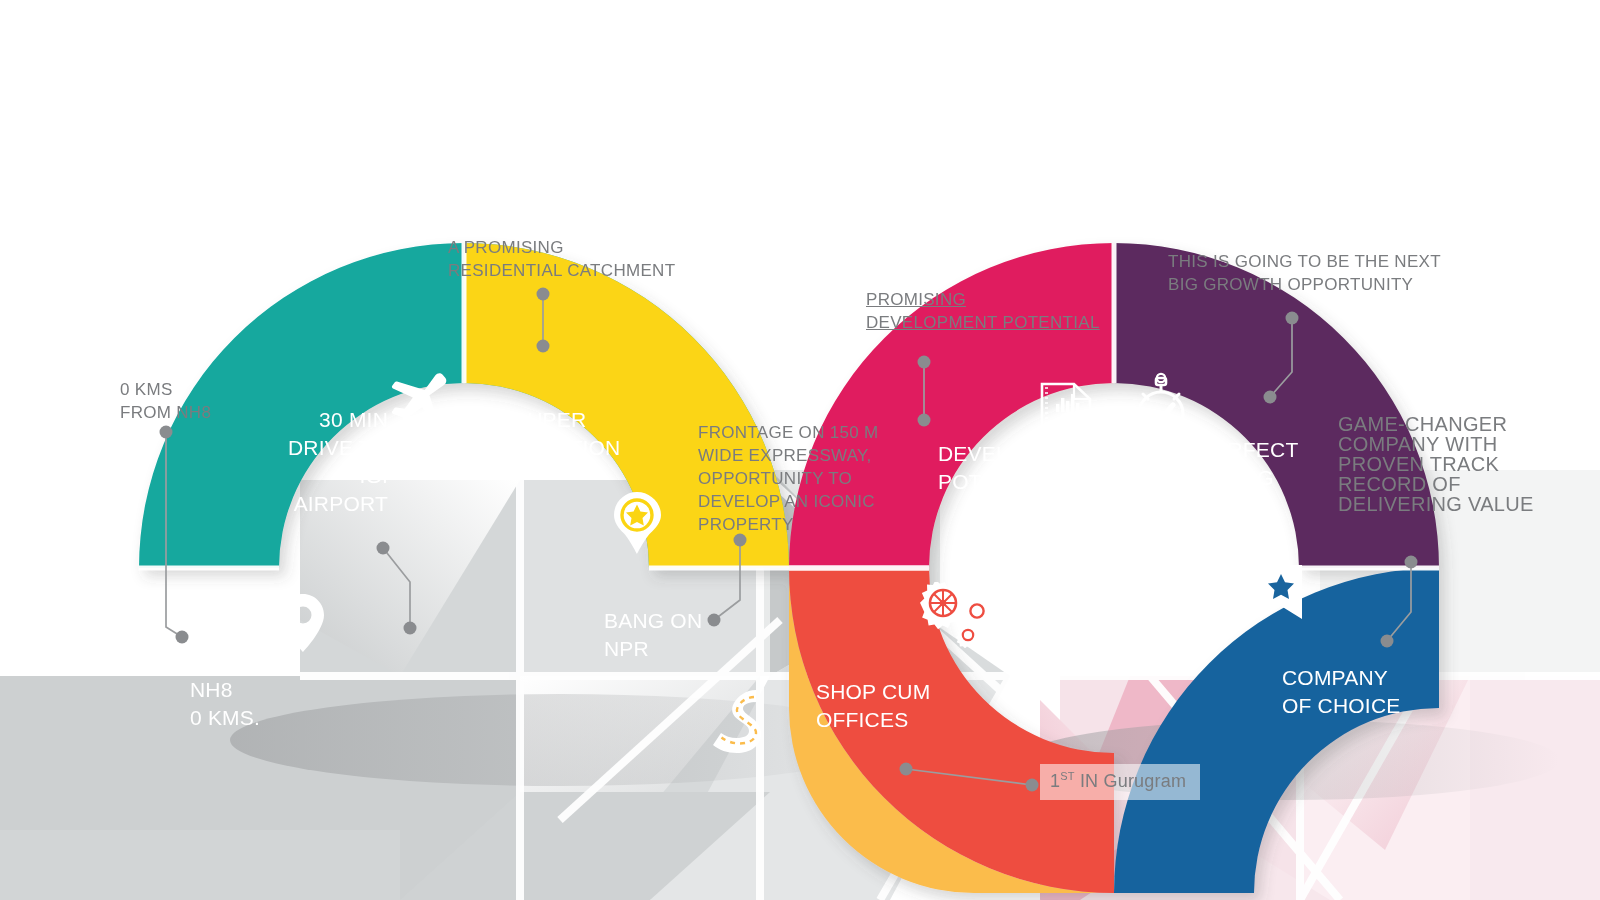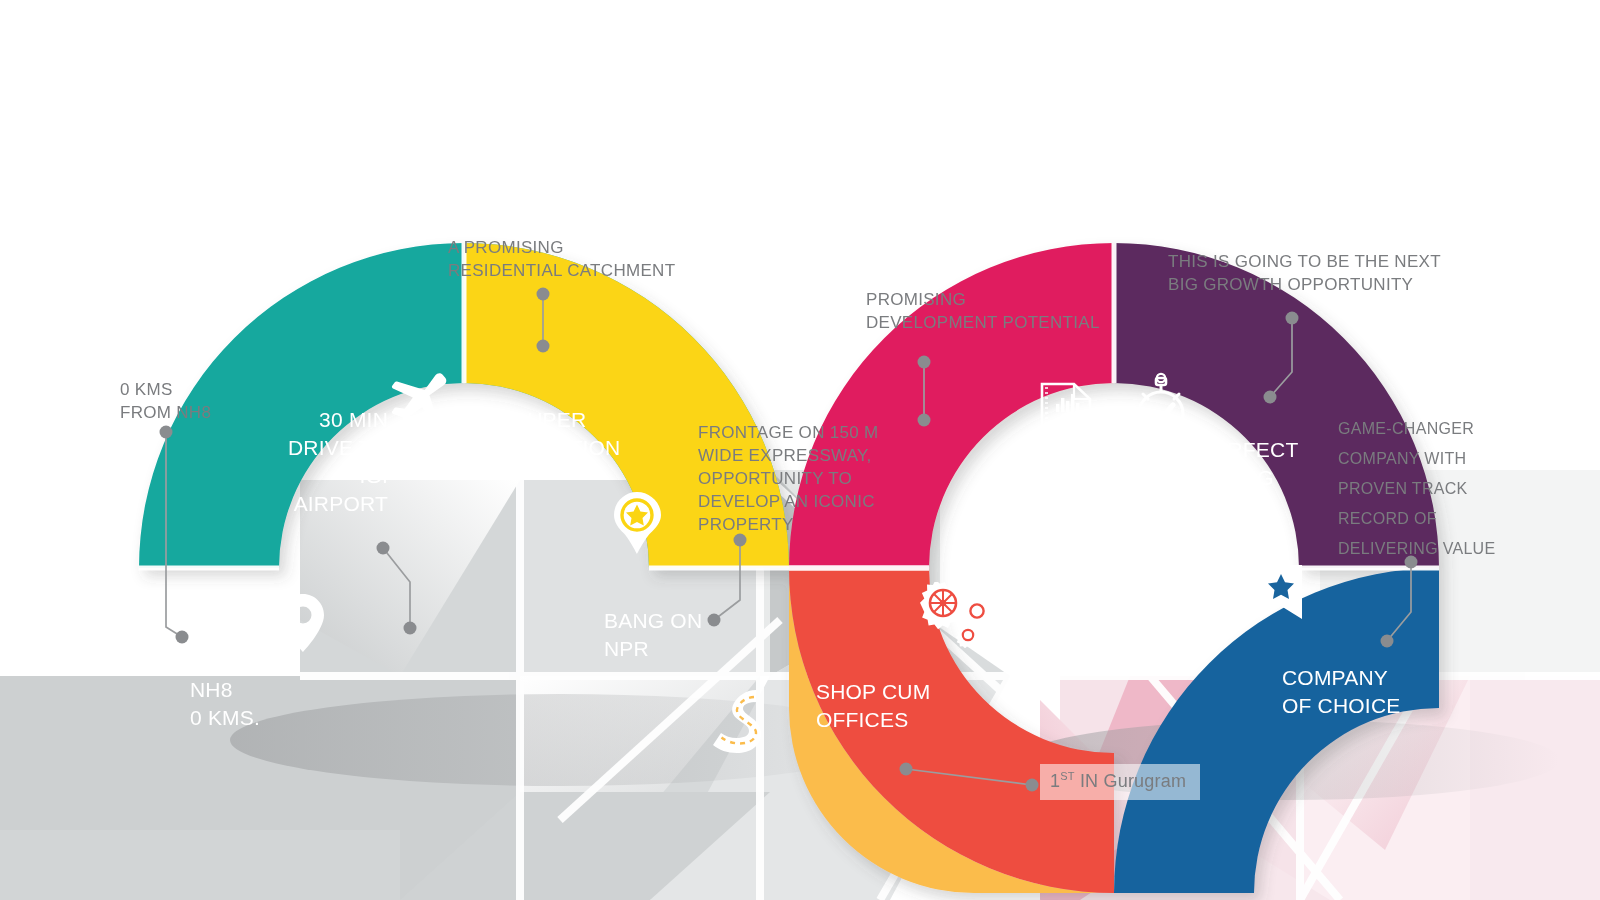--- a/index.html
+++ b/index.html
@@ -24,21 +24,21 @@
 
   
   .seg-label{position:absolute;z-index:5;color:#ffffff;font-size:21px;line-height:28px;
              font-weight:400;white-space:pre-line;letter-spacing:.2px;}
   .ta-right{text-align:right;}
   .ta-left{text-align:left;}
 
   
   .ann{position:absolute;z-index:6;color:#7a7c7f;font-size:17px;line-height:23px;
        white-space:pre-line;letter-spacing:.3px;}
-  .ann.small{font-size:16px;line-height:30px;}
+  .ann.small{font-size:20px;line-height:20px;}
   .ann-1st{position:absolute;z-index:6;color:#7a7c7f;font-size:18px;
            background:rgba(255,255,255,.55);padding:6px 14px 8px 10px;letter-spacing:.2px;}
   .ann-1st sup{font-size:11px;vertical-align:super;}
 
   
   #leaders{position:absolute;left:0;top:0;width:1600px;height:900px;z-index:4;}
 
   
   .ic{position:absolute;z-index:5;}
 </style>
@@ -273,40 +273,42 @@
 
   <div class="seg-label ta-left" style="left:513px;top:406px;width:200px;">SUPER
 LOCATION</div>
 
   <div class="seg-label ta-left" style="left:604px;top:607px;width:190px;">BANG ON
 NPR</div>
 
   <div class="seg-label ta-left" style="left:816px;top:678px;width:190px;">SHOP CUM
 OFFICES</div>
 
+  <div class="seg-label ta-left" style="left:938px;top:440px;width:200px;">DEVELOPMENT
+POTENTIAL</div>
 
   <div class="seg-label ta-left" style="left:1199px;top:436px;width:160px;">PERFECT
 TIMING</div>
 
   <div class="seg-label ta-left" style="left:1282px;top:664px;width:200px;">COMPANY
 OF CHOICE</div>
 
   <div class="ann" style="left:120px;top:378px;width:220px;">0 KMS
 FROM NH8</div>
 
   <div class="ann" style="left:448px;top:236px;width:300px;">A PROMISING
 RESIDENTIAL CATCHMENT</div>
 
   <div class="ann" style="left:698px;top:385px;width:210px;margin-top:36px;">FRONTAGE ON 150 M
 WIDE EXPRESSWAY,
 OPPORTUNITY TO
 DEVELOP AN ICONIC
 PROPERTY</div>
 
-  <div class="ann" style="left:866px;top:288px;width:300px;">PROMISING
+  <div class="ann" style="left:866px;top:288px;width:300px;text-decoration:underline;">PROMISING
 DEVELOPMENT POTENTIAL</div>
 
   <div class="ann" style="left:1168px;top:250px;width:330px;">THIS IS GOING TO BE THE NEXT
 BIG GROWTH OPPORTUNITY</div>
 
   <div class="ann small" style="left:1338px;top:414px;width:220px;">GAME-CHANGER
 COMPANY WITH
 PROVEN TRACK
 RECORD OF
 DELIVERING VALUE</div>

